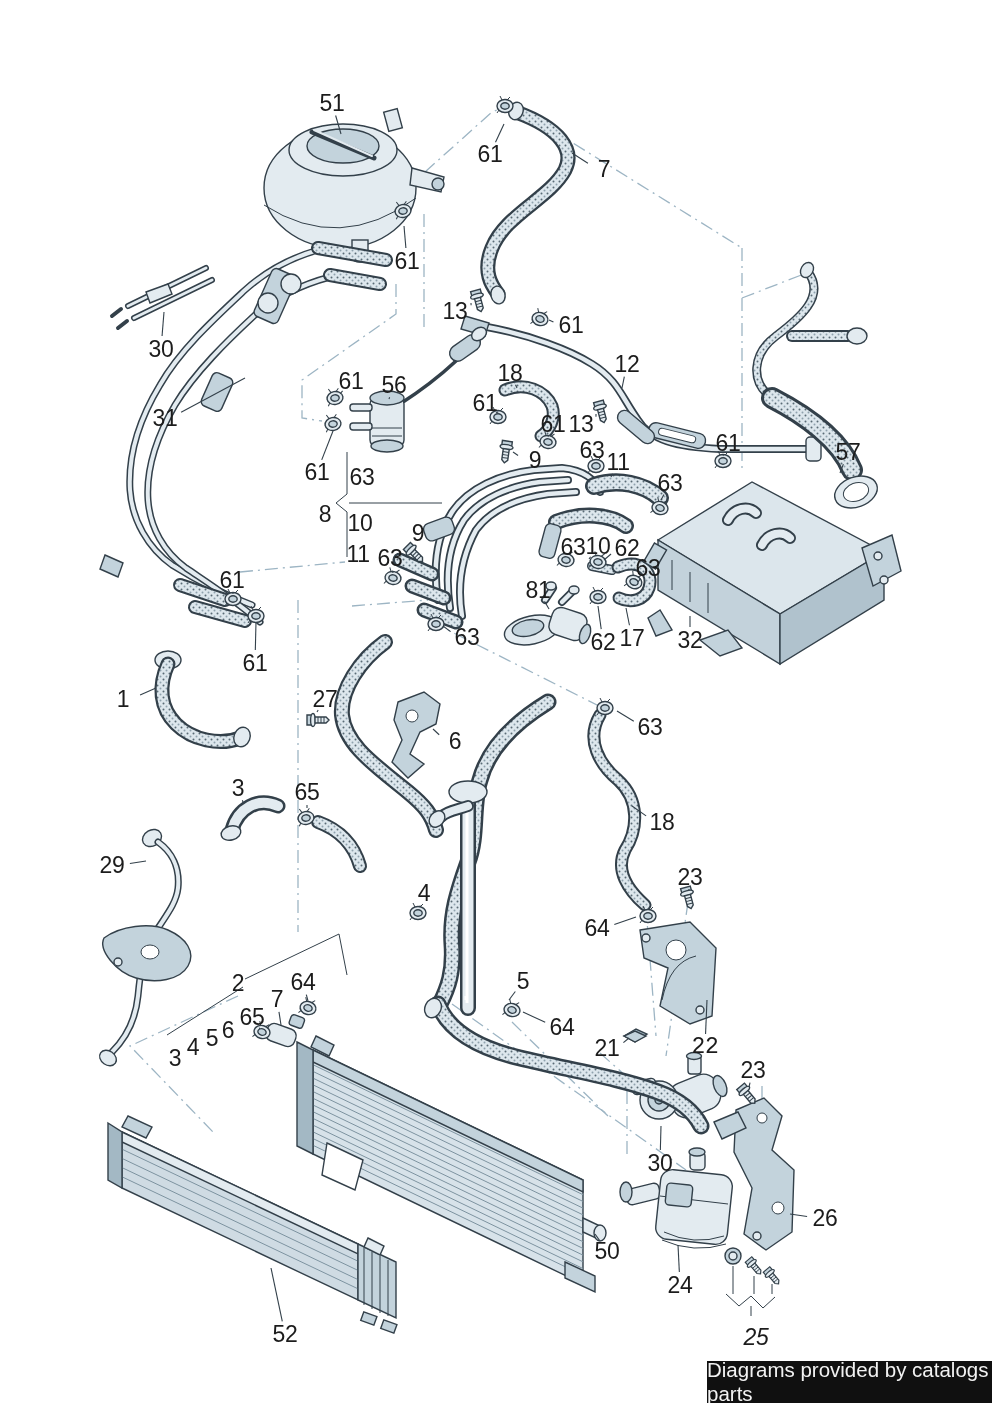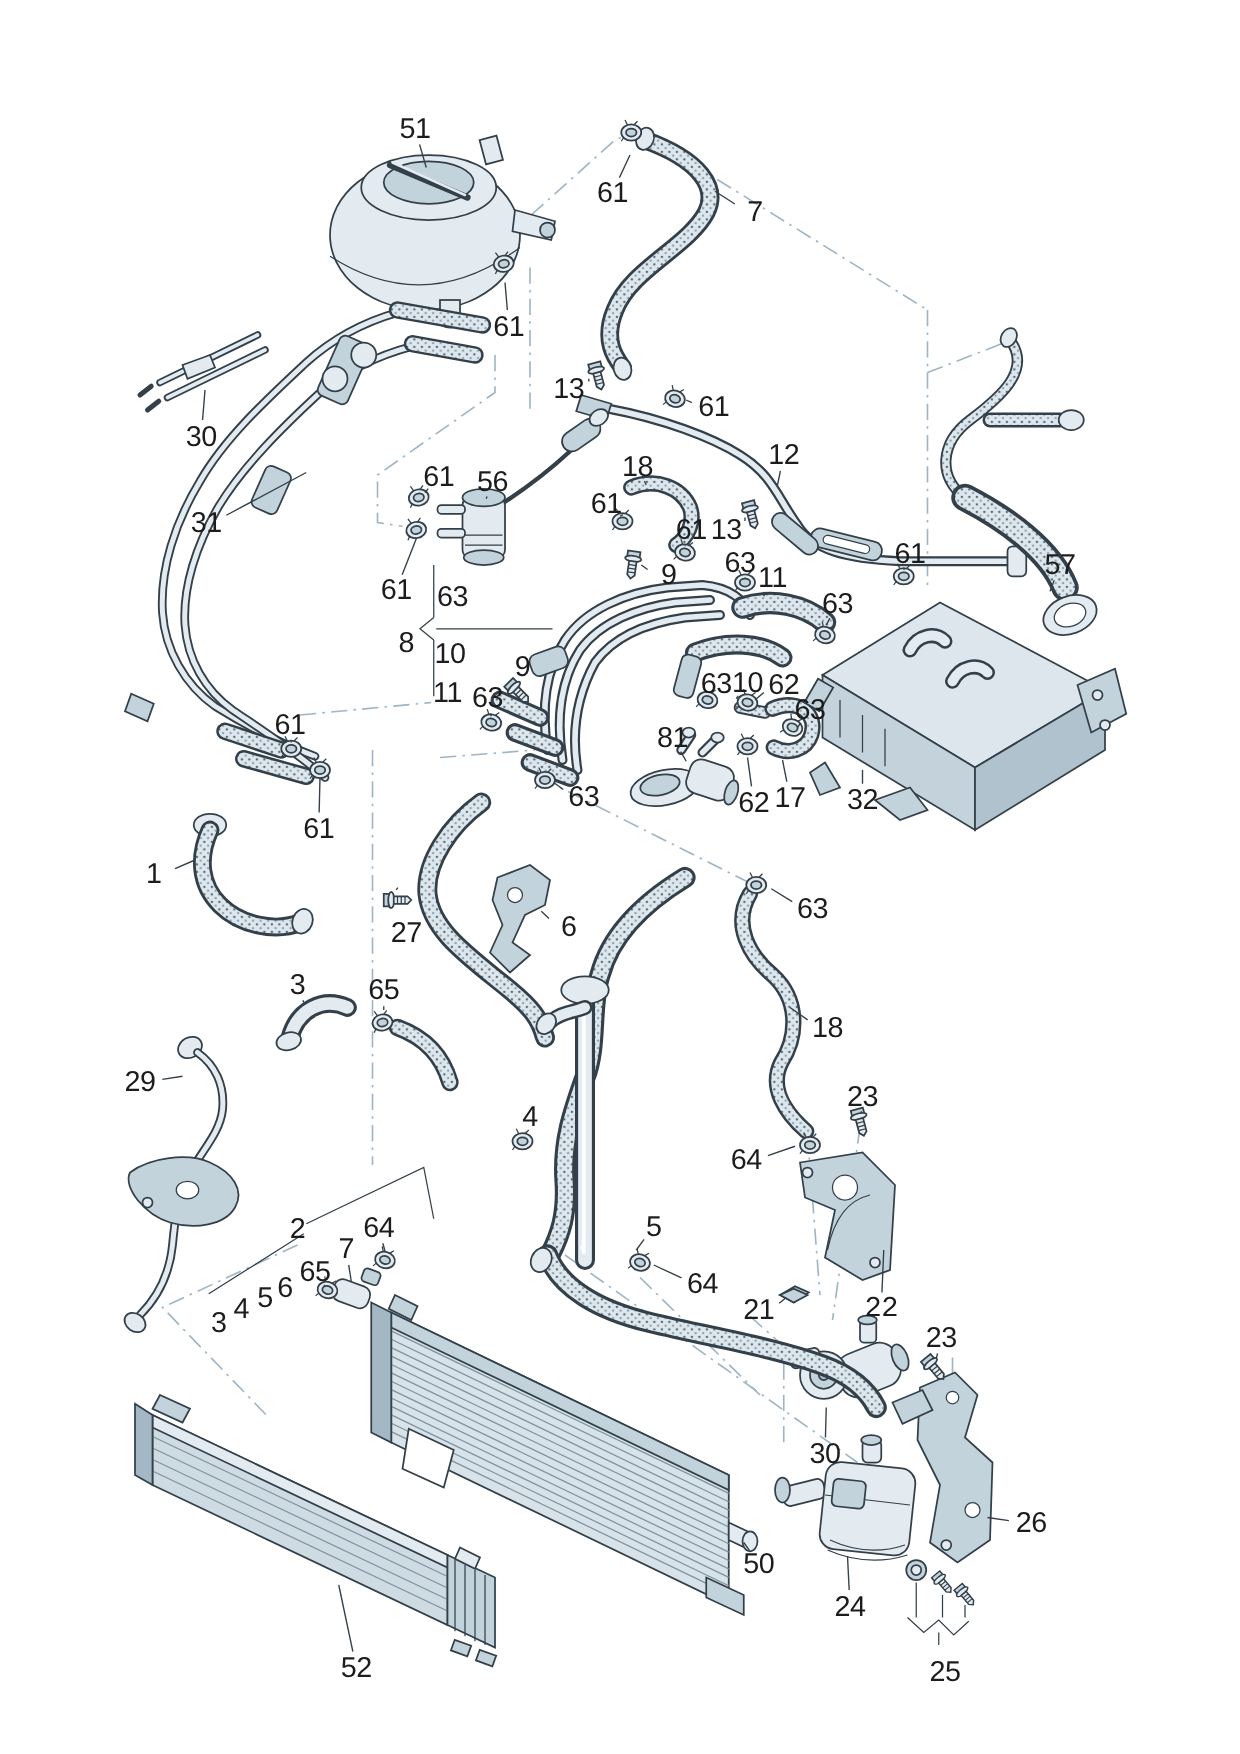--- a/index.html
+++ b/index.html
@@ -487,21 +487,21 @@
       <span class="part-label" style="left: 598px; top: 546px;">10</span>
       <span class="part-label" style="left: 627px; top: 548px;">62</span>
       <span class="part-label" style="left: 648px; top: 568px;">63</span>
       <span class="part-label" style="left: 538px; top: 590px;">81</span>
       <span class="part-label" style="left: 255px; top: 663px;">61</span>
       <span class="part-label" style="left: 467px; top: 637px;">63</span>
       <span class="part-label" style="left: 603px; top: 642px;">62</span>
       <span class="part-label" style="left: 632px; top: 638px;">17</span>
       <span class="part-label" style="left: 690px; top: 640px;">32</span>
       <span class="part-label" style="left: 123px; top: 699px;">1</span>
-      <span class="part-label" style="left: 325px; top: 699px; margin-top: 47px;">27</span>
+      <span class="part-label" style="left: 325px; top: 699px;">27</span>
       <span class="part-label" style="left: 650px; top: 727px;">63</span>
       <span class="part-label" style="left: 455px; top: 741px;">6</span>
       <span class="part-label" style="left: 662px; top: 822px;">18</span>
       <span class="part-label" style="left: 238px; top: 788px;">3</span>
       <span class="part-label" style="left: 307px; top: 792px;">65</span>
       <span class="part-label" style="left: 112px; top: 865px;">29</span>
       <span class="part-label" style="left: 690px; top: 877px;">23</span>
       <span class="part-label" style="left: 424px; top: 893px;">4</span>
       <span class="part-label" style="left: 597px; top: 928px;">64</span>
       <span class="part-label" style="left: 523px; top: 981px;">5</span>
@@ -515,16 +515,19 @@
       <span class="part-label" style="left: 175px; top: 1058px;">3</span>
       <span class="part-label" style="left: 562px; top: 1027px;">64</span>
       <span class="part-label" style="left: 607px; top: 1048px;">21</span>
       <span class="part-label" style="left: 705px; top: 1047px; font-family: Liberation Mono, monospace;">22</span>
       <span class="part-label" style="left: 753px; top: 1070px;">23</span>
       <span class="part-label" style="left: 660px; top: 1163px;">30</span>
       <span class="part-label" style="left: 825px; top: 1218px;">26</span>
       <span class="part-label" style="left: 607px; top: 1251px;">50</span>
       <span class="part-label" style="left: 680px; top: 1285px;">24</span>
       <span class="part-label" style="left: 285px; top: 1334px;">52</span>
-      <span class="part-label" style="left: 756px; top: 1337px;">25</span>
+      <span class="part-label" style="left: 756px; top: 1337px; font-style: italic;">25</span>
     </div>
 
+  <div class="footer">
+    <span>Diagrams provided by catalogs parts</span>
+  </div>
 </div>
 
 </body></html>

